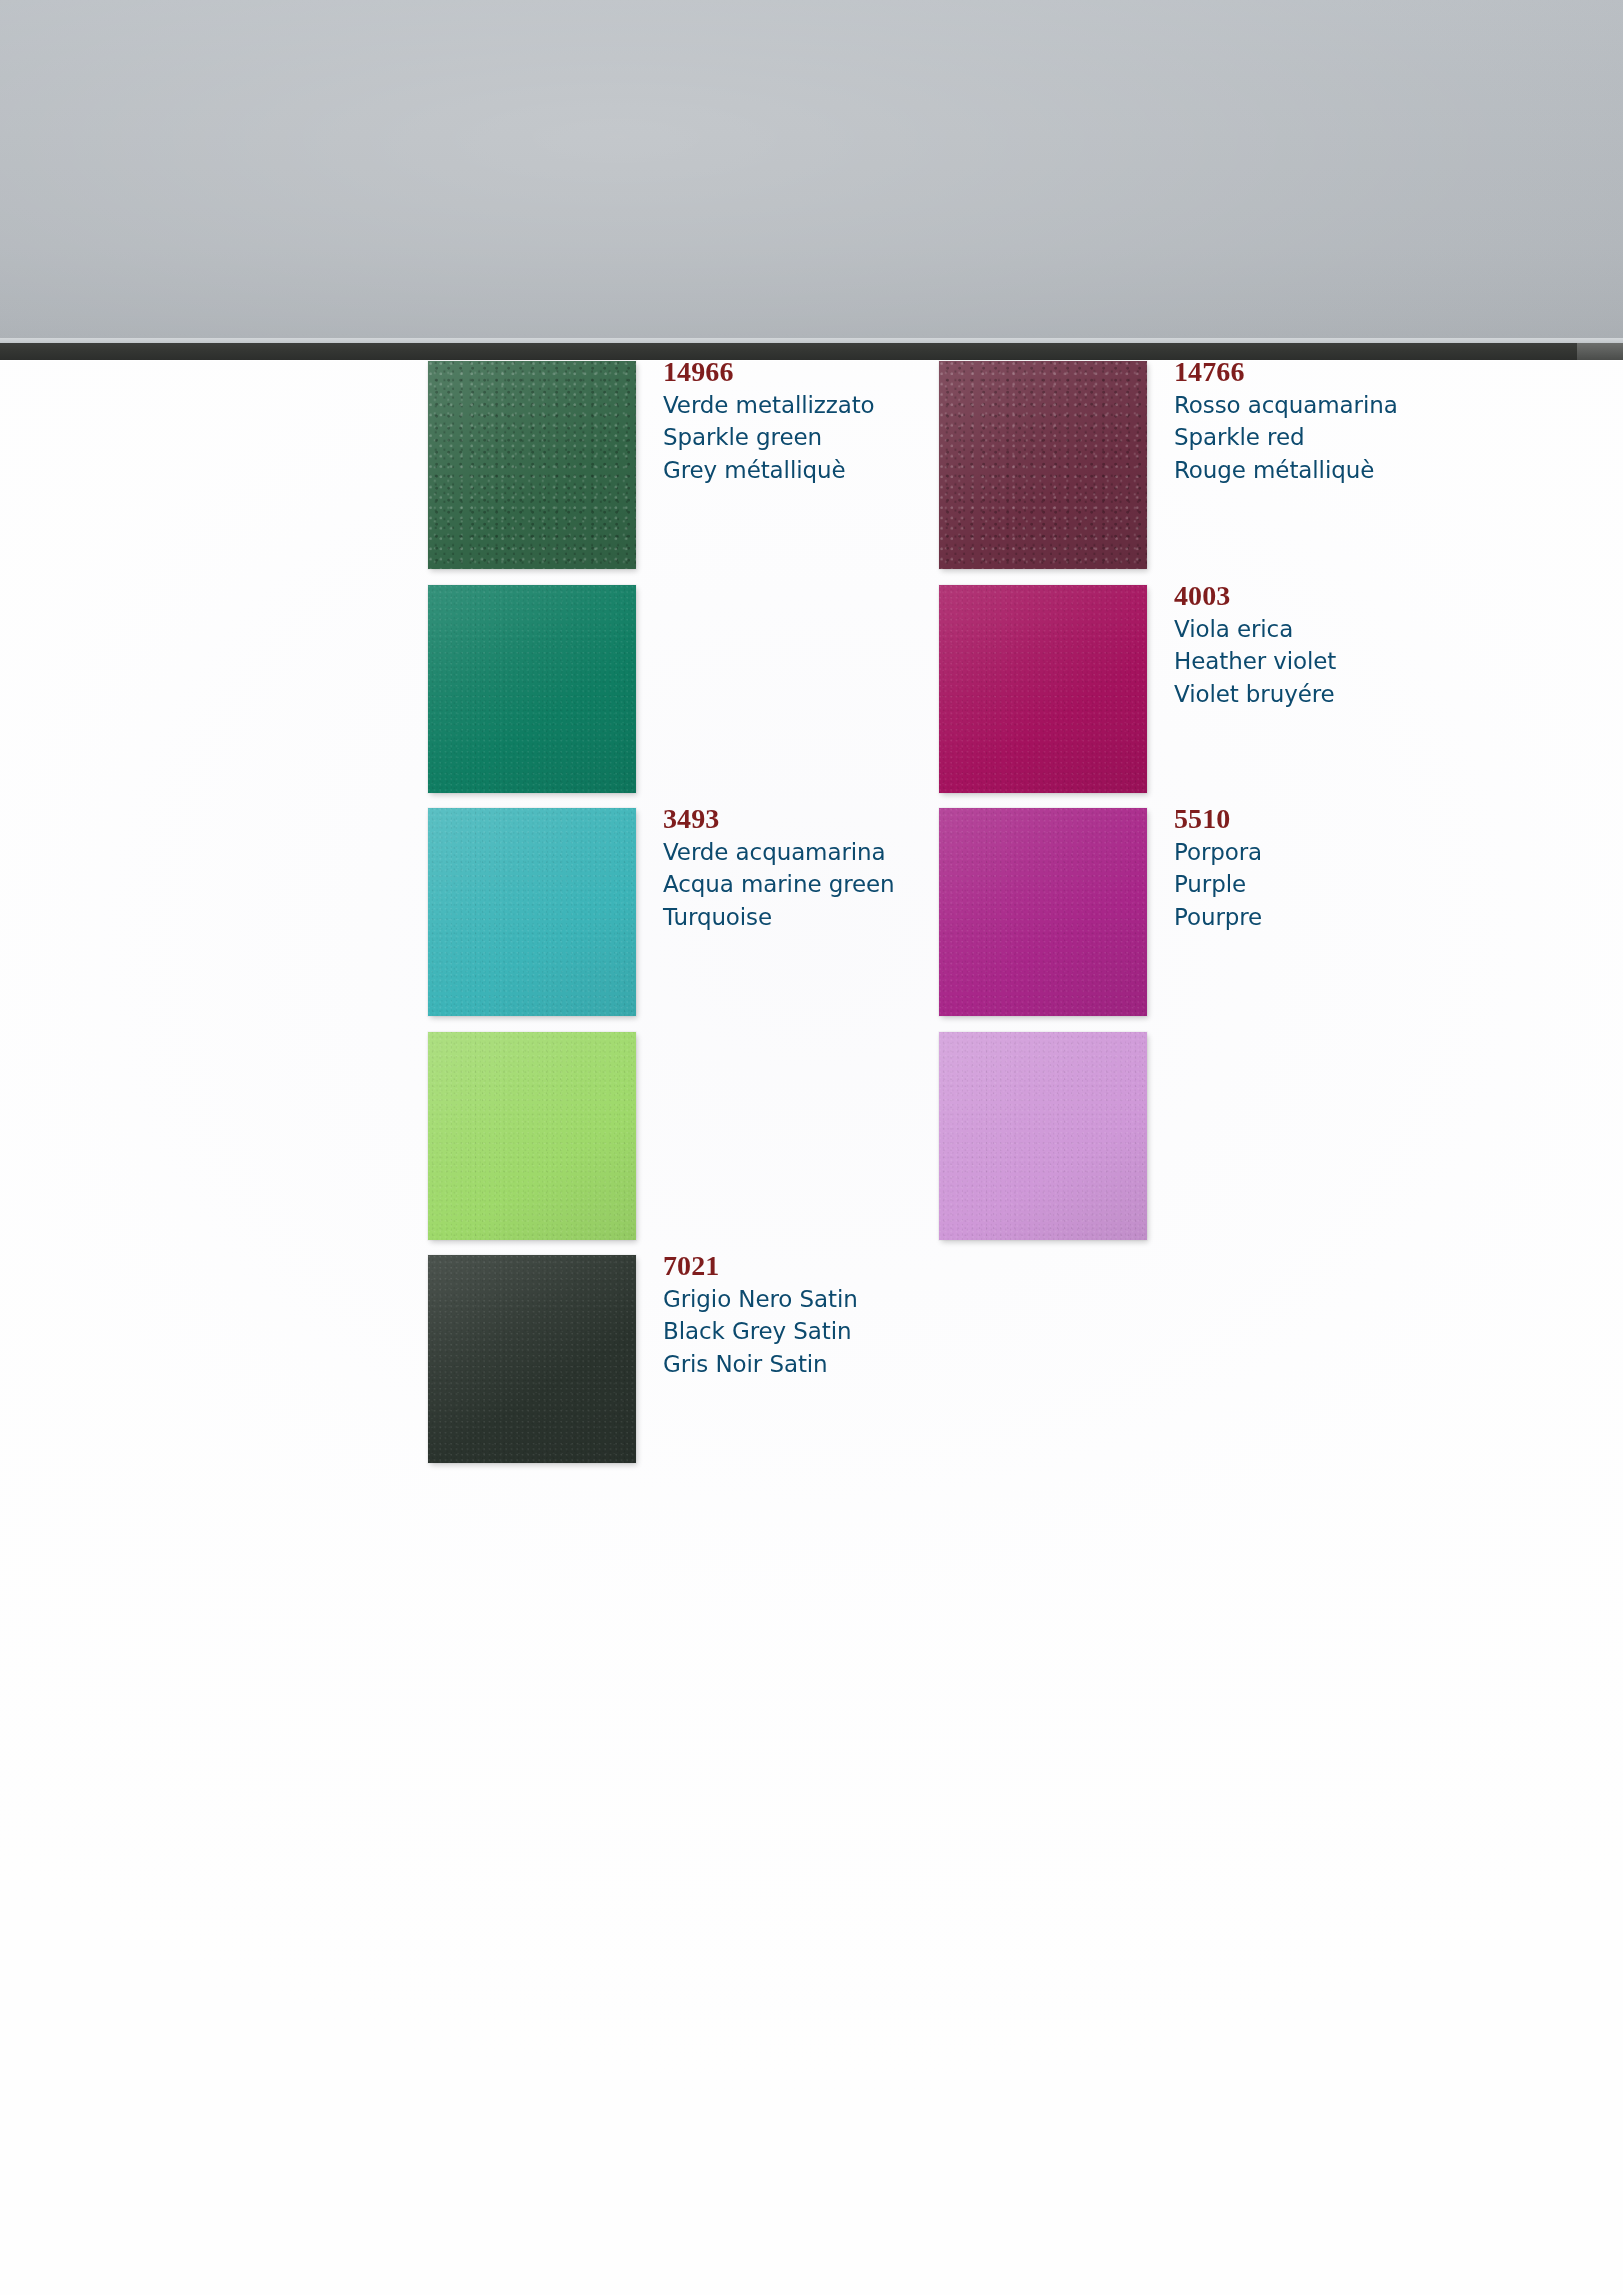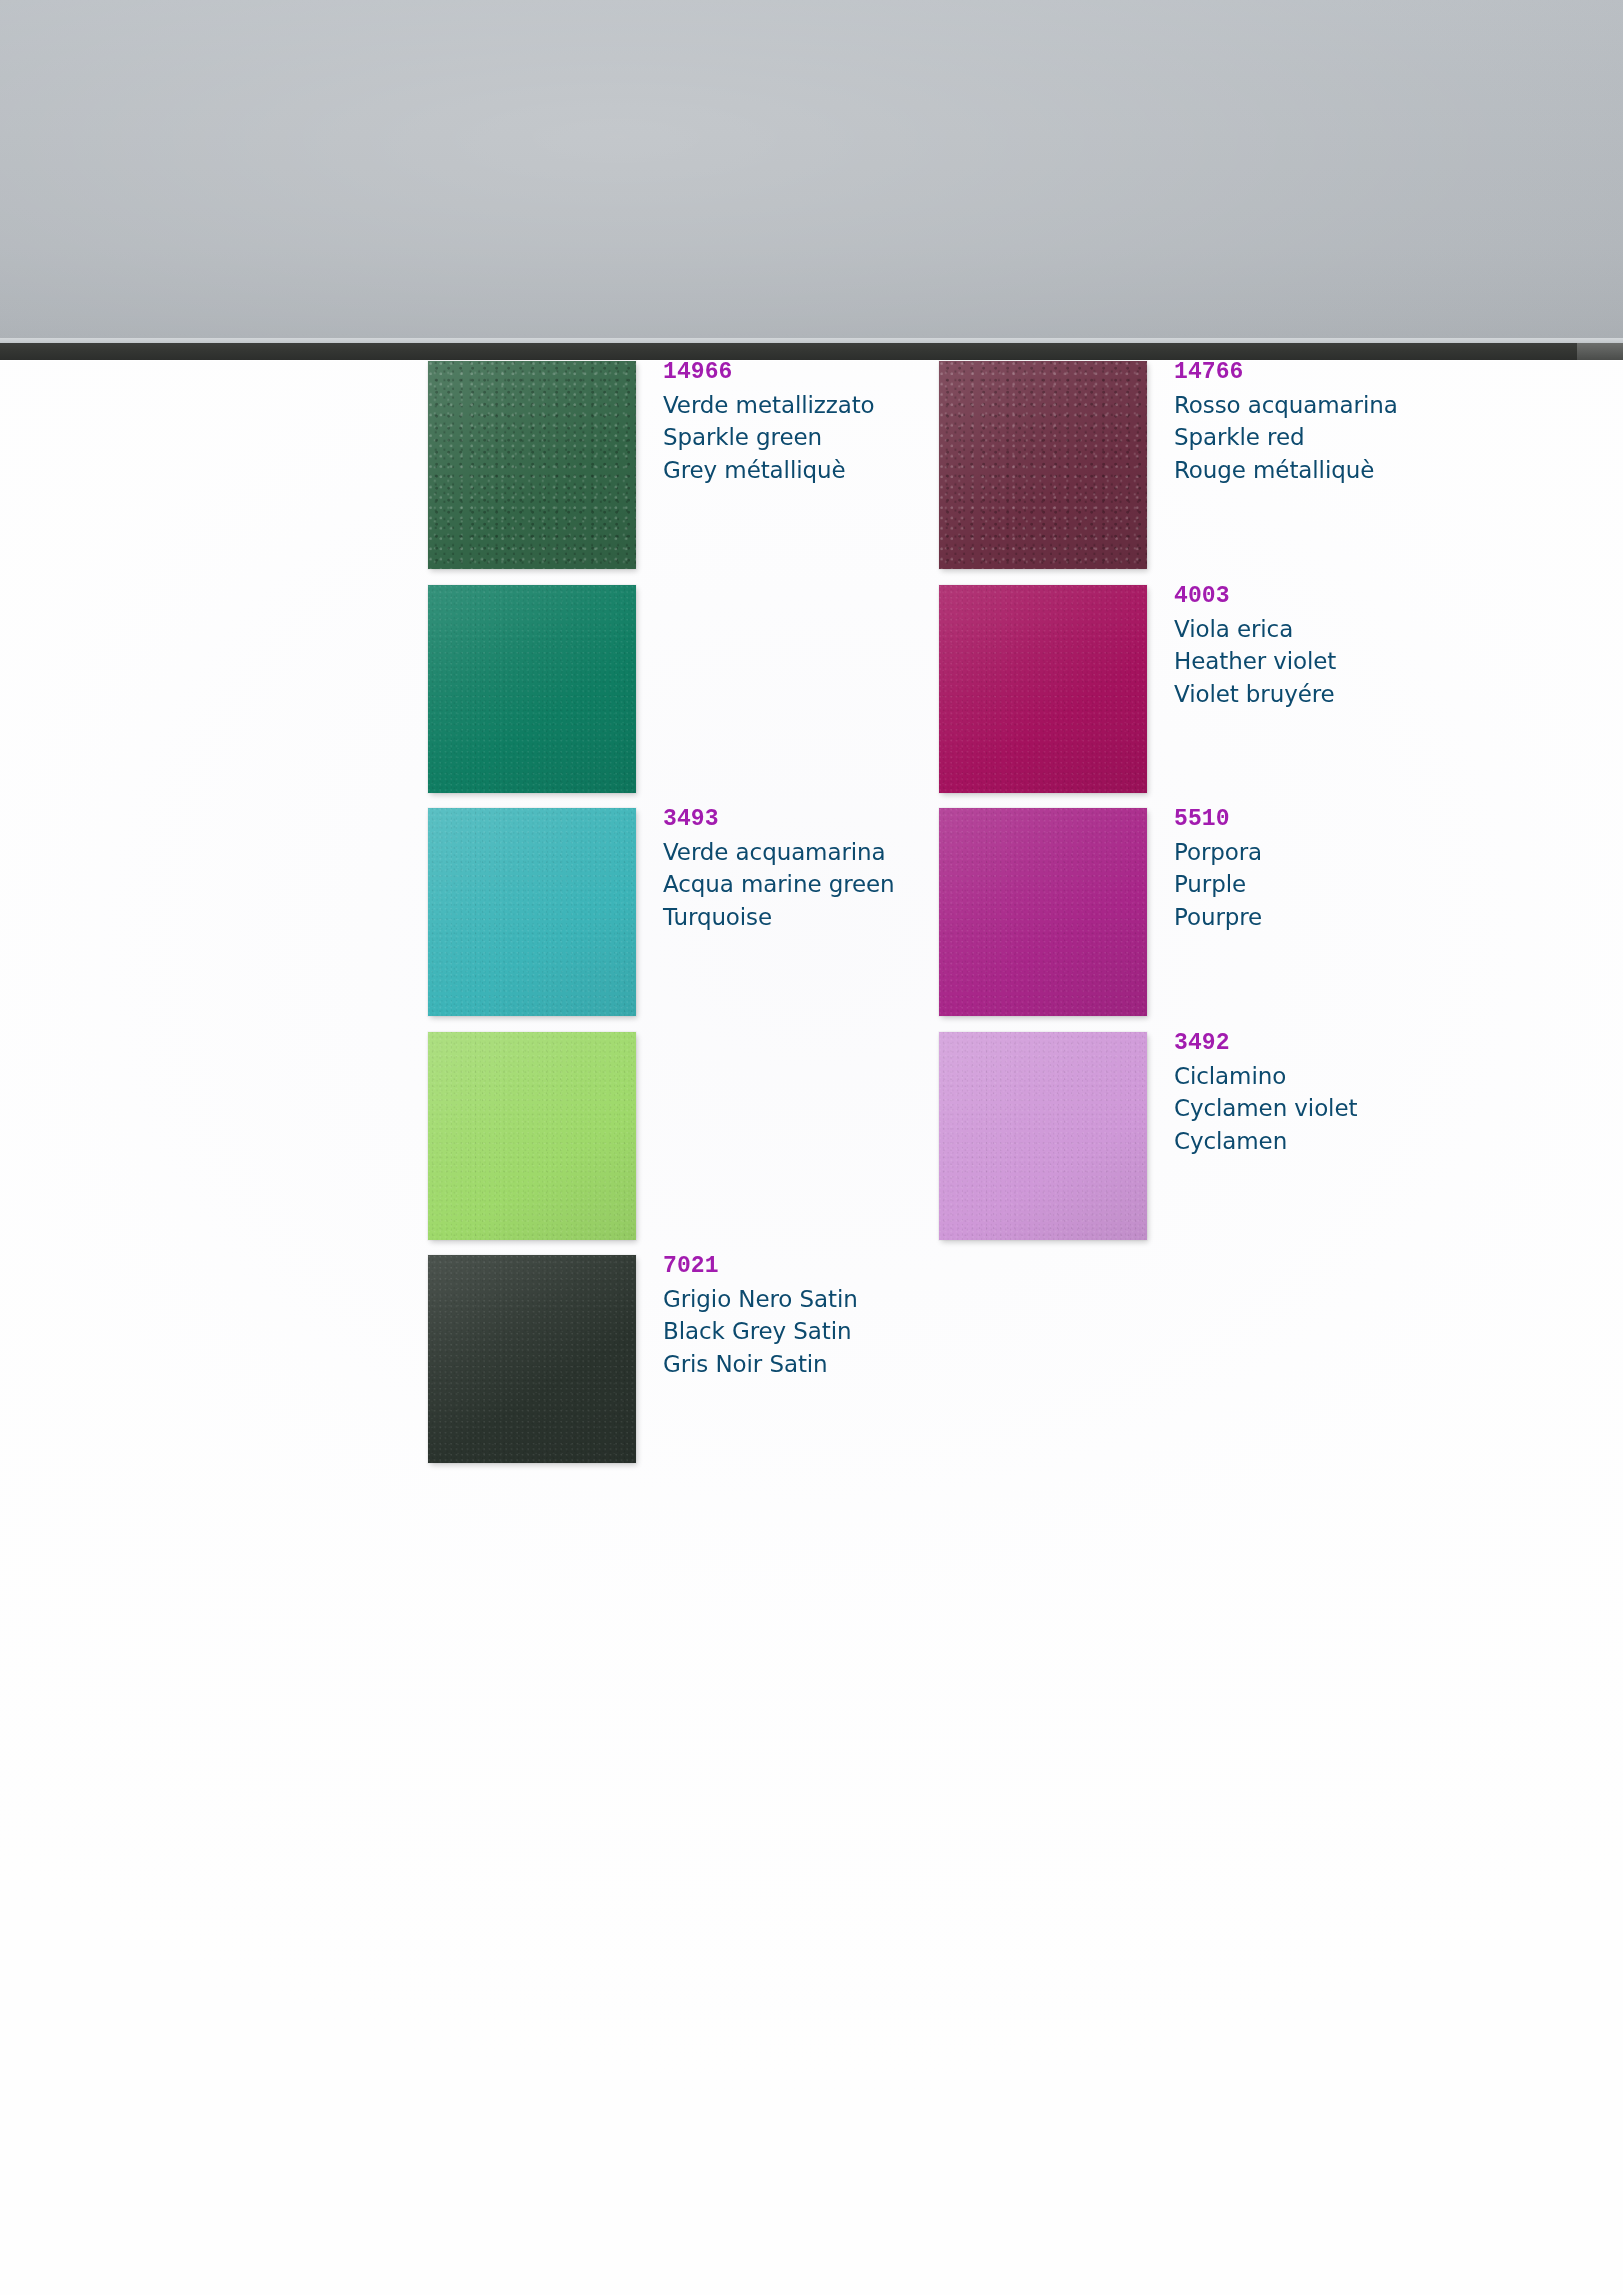--- a/index.html
+++ b/index.html
@@ -167,25 +167,25 @@
     background-size: 10.3px 10.3px, 12px 12px, 13.5px 13.5px, 8.7px 8.7px;
   }
 
   .swatch-info {
     position: absolute;
     left: 235px;
     top: -4.8px;
     width: 262px;
   }
   .swatch-code {
-    font-family: Liberation Mono, monospace;
+    font-family: Liberation Serif, serif;
     font-weight: 700;
-    font-size: 23px;
+    font-size: 28px;
     line-height: 32.5px;
-    color: #a21caf;
+    color: #7f1d1d;
     letter-spacing: 0.1px;
     white-space: nowrap;
   }
   .swatch-name {
     font-family: "DejaVu Sans", "Liberation Sans", sans-serif;
     font-weight: 400;
     font-size: 23px;
     line-height: 32.5px;
     color: #0c4a6e;
     letter-spacing: -0.1px;
@@ -260,23 +260,17 @@
           <div class="swatch-chip" style="background: rgb(168, 38, 137);"></div>
           <div class="swatch-info">
             <div class="swatch-code">5510</div>
             <div class="swatch-name">Porpora</div>
             <div class="swatch-name">Purple</div>
             <div class="swatch-name">Pourpre</div>
           </div>
         </div>
         <div class="swatch-row" style="top: 671px;">
           <div class="swatch-chip" style="background: rgb(207, 152, 216);"></div>
-          <div class="swatch-info">
-            <div class="swatch-code">3492</div>
-            <div class="swatch-name">Ciclamino</div>
-            <div class="swatch-name">Cyclamen violet</div>
-            <div class="swatch-name">Cyclamen</div>
-          </div>
         </div>
       </div>
   </div>
 </div>
 
 
 </body></html>

